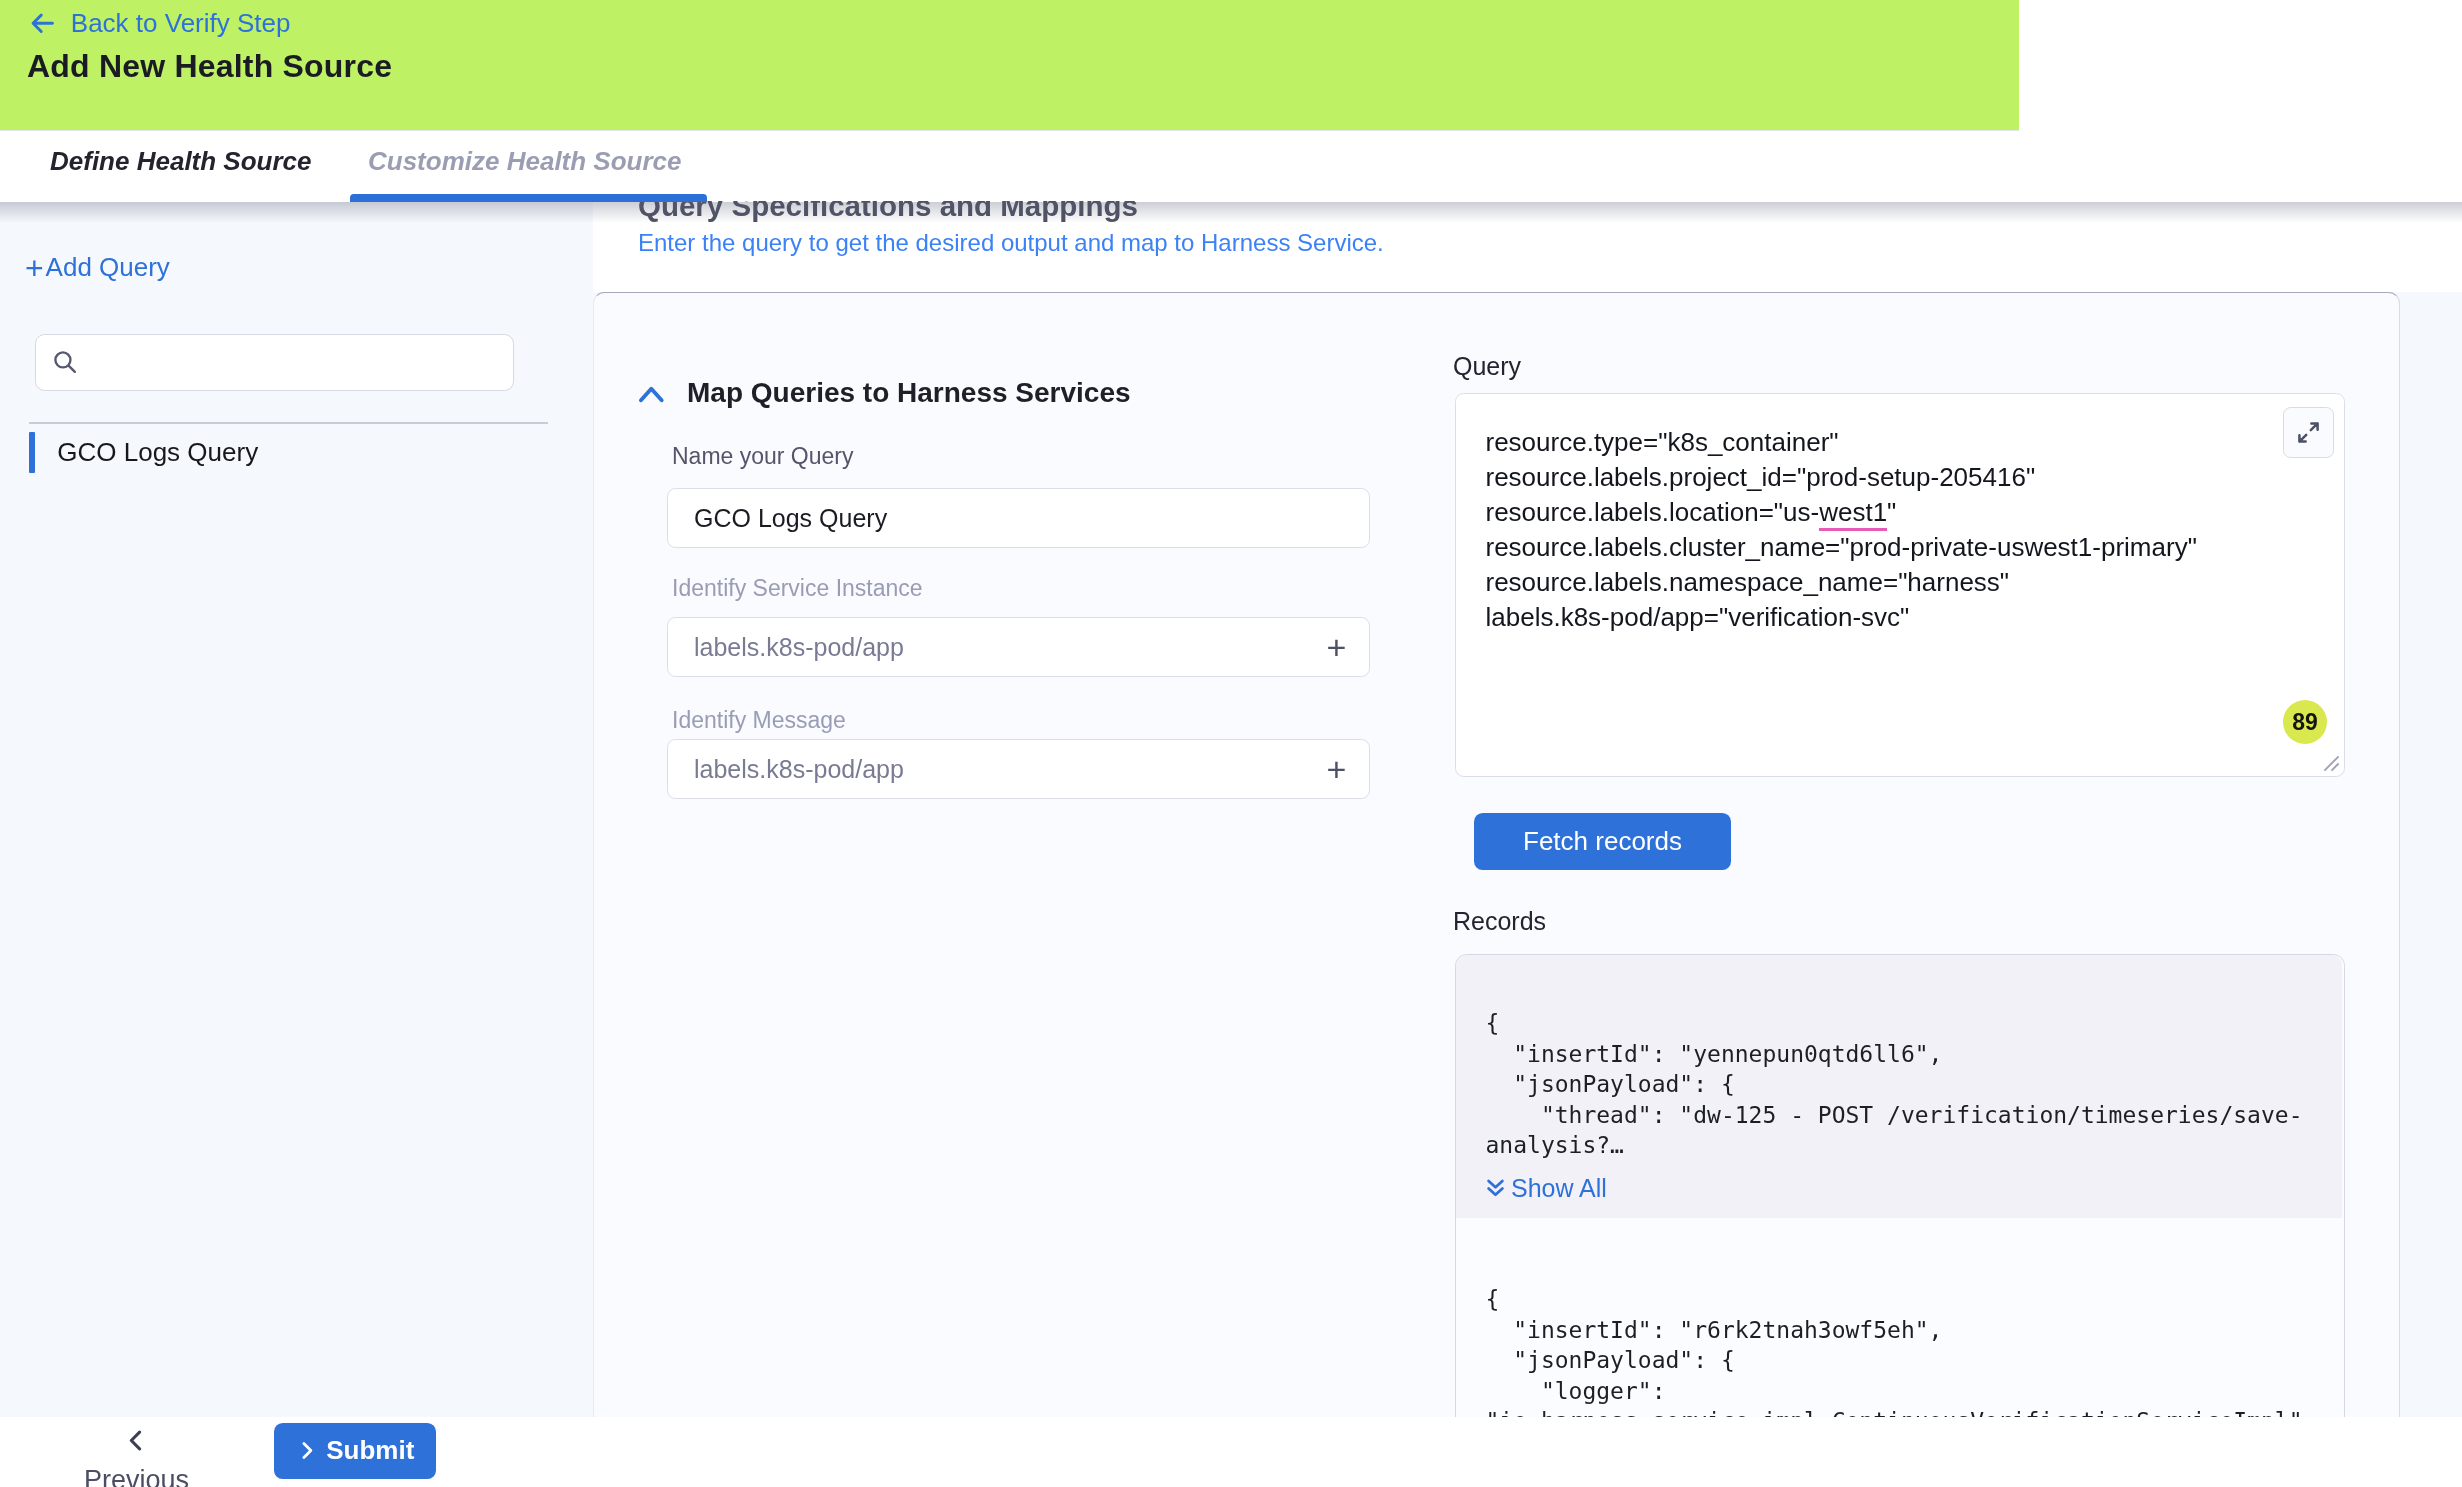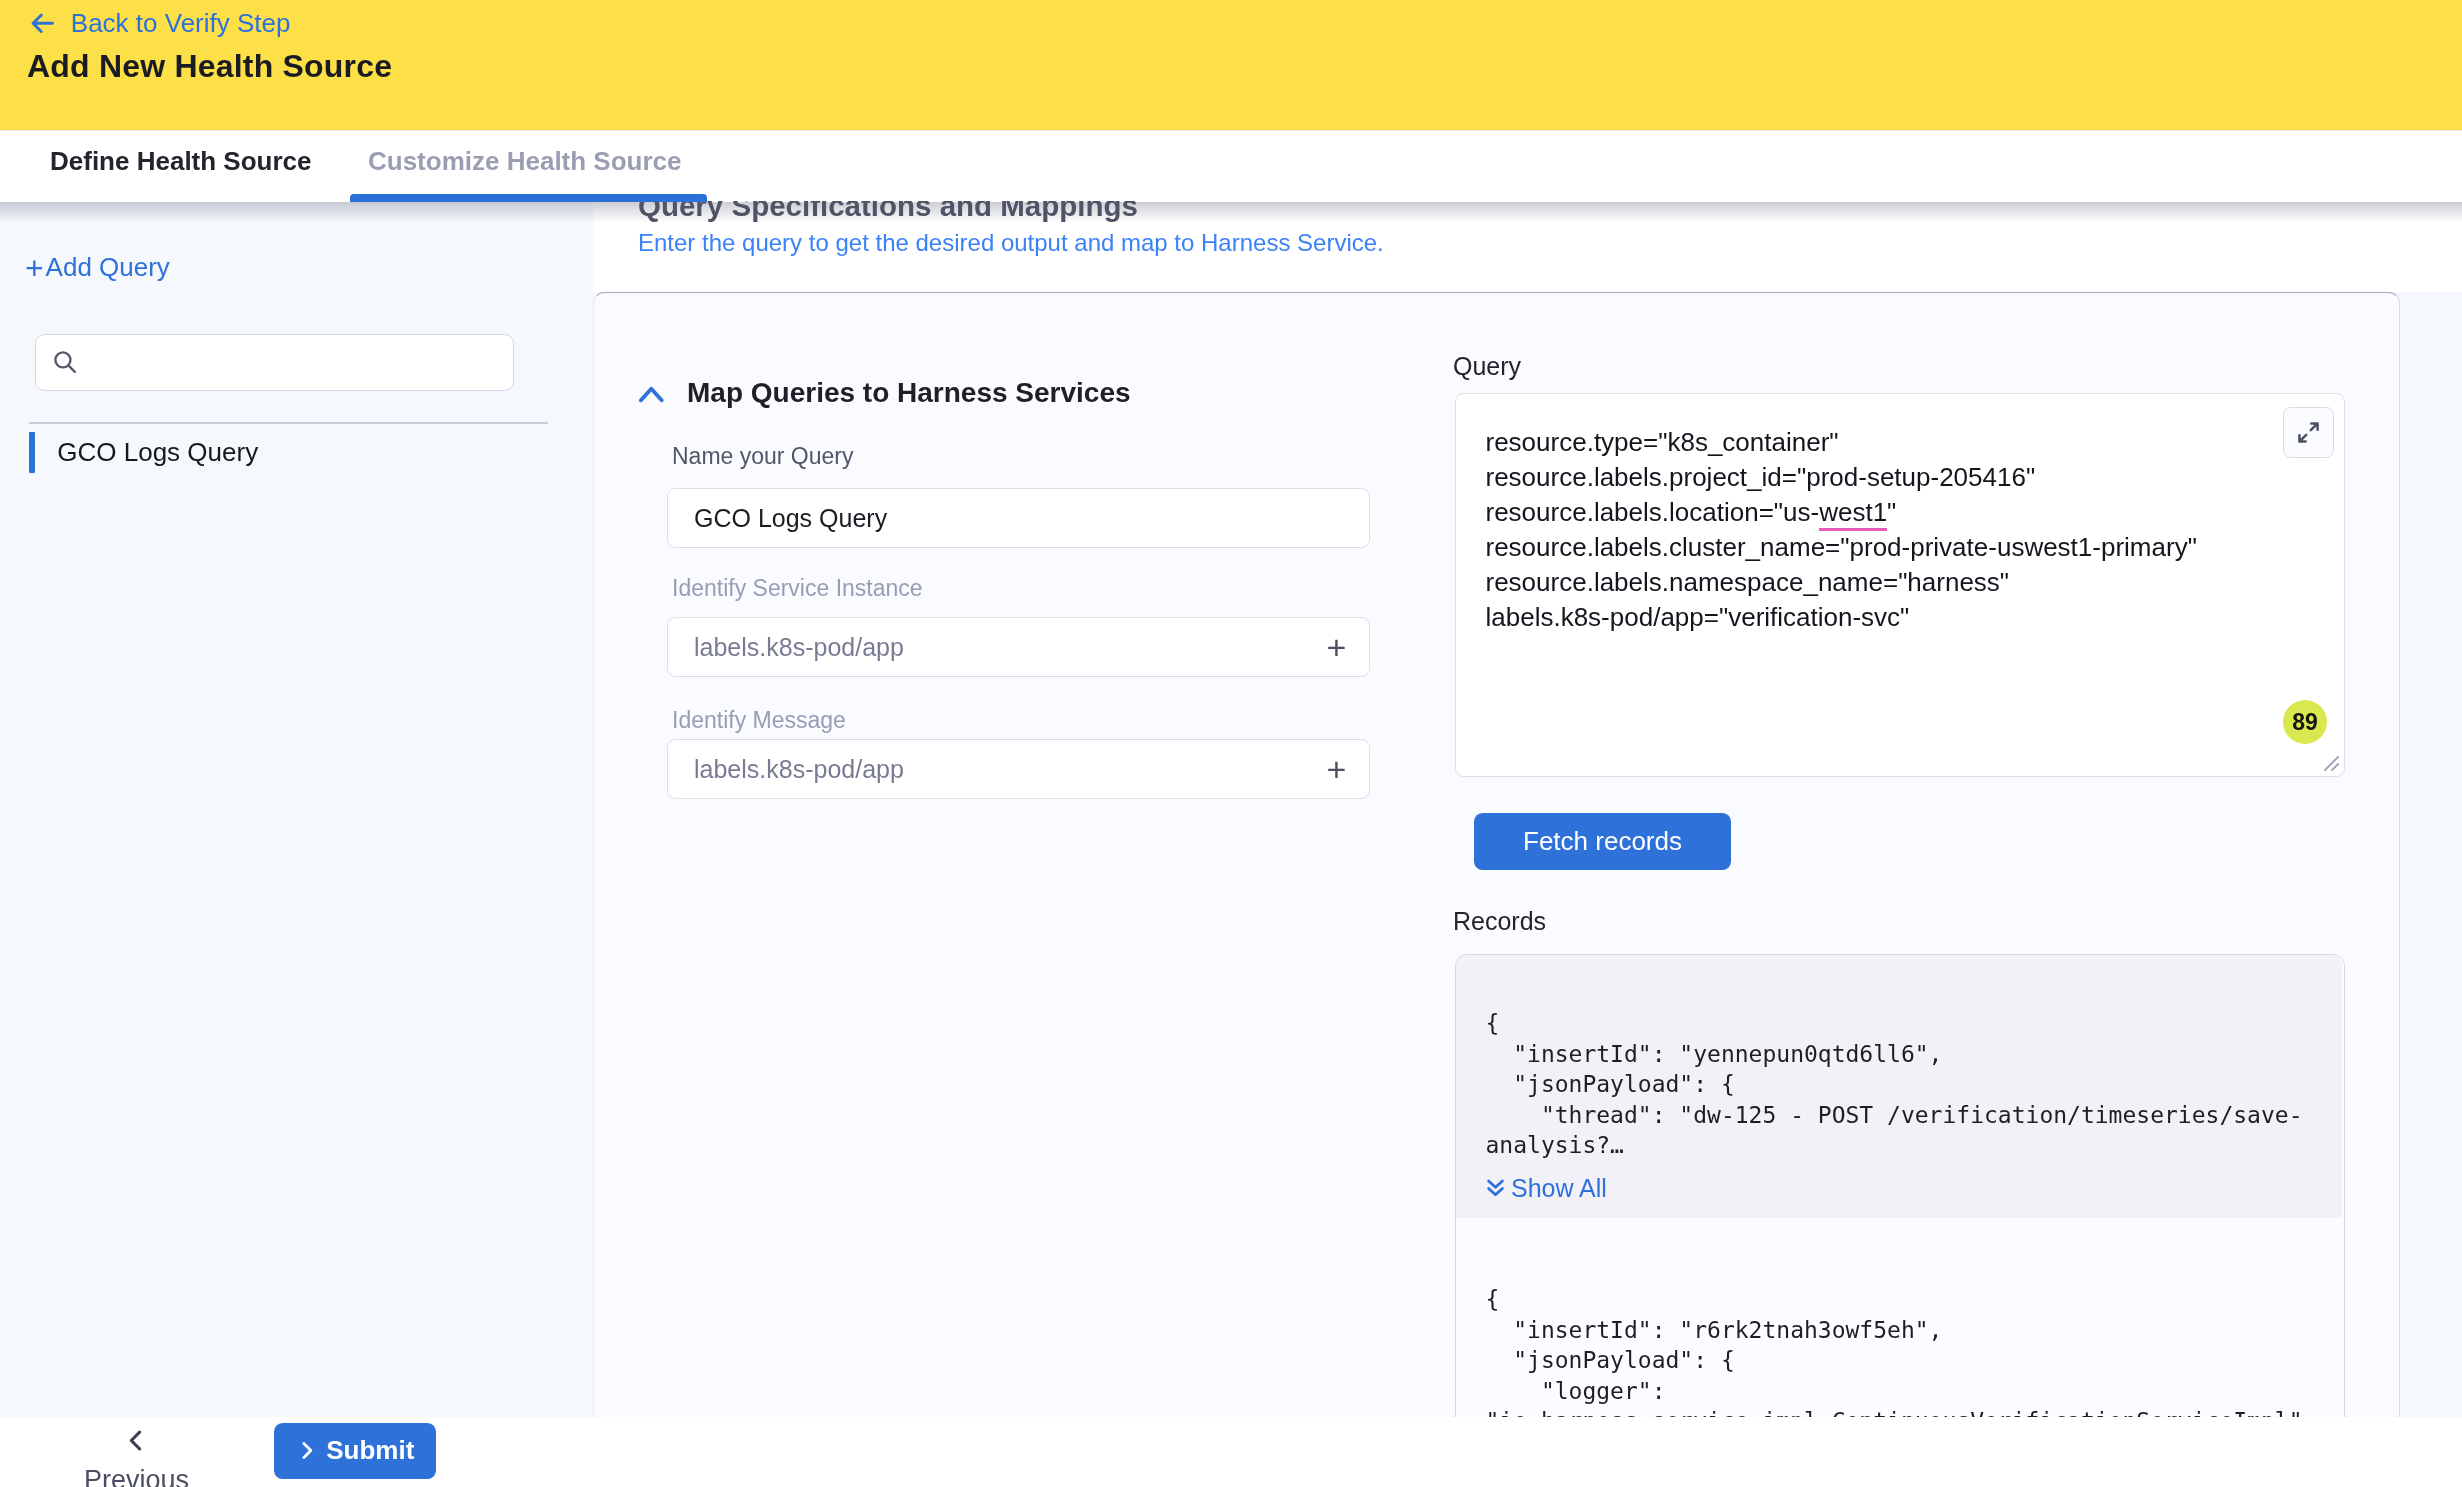--- a/index.html
+++ b/index.html
@@ -2,26 +2,26 @@
 <html style="font-size:15.2px"><head>
 <meta charset="utf-8">
 <style>
   * { margin:0; padding:0; box-sizing:border-box; }
   html,body { background:#ffffff; }
   body { font-family:"Liberation Sans","DejaVu Sans",sans-serif; color:#1c1d24; }
   #app { position:relative; width:2462px; height:1487px; overflow:hidden; background:#ffffff; }
   .abs { position:absolute; }
 
   
-  .header { left:0; top:0; width:2462px; height:131px; background:#fde047; border-bottom:1px solid #e5e6ec; z-index:30; }
+  .header { left:0; top:0; width:2019px; height:131px; background:#bef264; border-bottom:1px solid #e5e6ec; z-index:30; }
   .back-link { left:27px; top:7.6px; display:flex; align-items:center; gap:13.3px; color:#2e71d9; font-size:26px; cursor:pointer; }
   .page-title { left:27px; top:48px; font-size:32px; font-weight:bold; color:#1b1c23; letter-spacing:0.2px; }
 
   
-  .tabbar { left:0; top:131px; width:2462px; height:70px; background:#fff; z-index:30; }
+  .tabbar { left:0; top:131px; width:2462px; height:70px; background:#fff; z-index:30;font-style:italic; }
   .tab { top:15.2px; font-size:26px; font-weight:600; cursor:pointer; }
   .tab-define { left:50px; color:#23242e; }
   .tab-customize { left:368px; color:#9b9eb3; }
   .tab-underline { left:350px; top:63px; width:357px; height:7.6px; background:#2b6fd7; border-radius:3.8px 3.8px 0 0; }
   .tab-shadow { left:0; top:202px; width:2462px; height:21px; z-index:8;
     background:linear-gradient(to bottom, rgba(90,94,118,0.30), rgba(90,94,118,0)); pointer-events:none; }
 
   
   .content-bg { left:0; top:202px; width:2462px; height:1215px; background:#f5f8fc; z-index:0; }
   .white-strip { left:593px; top:202px; width:1869px; height:90px; background:#ffffff; z-index:1; }

